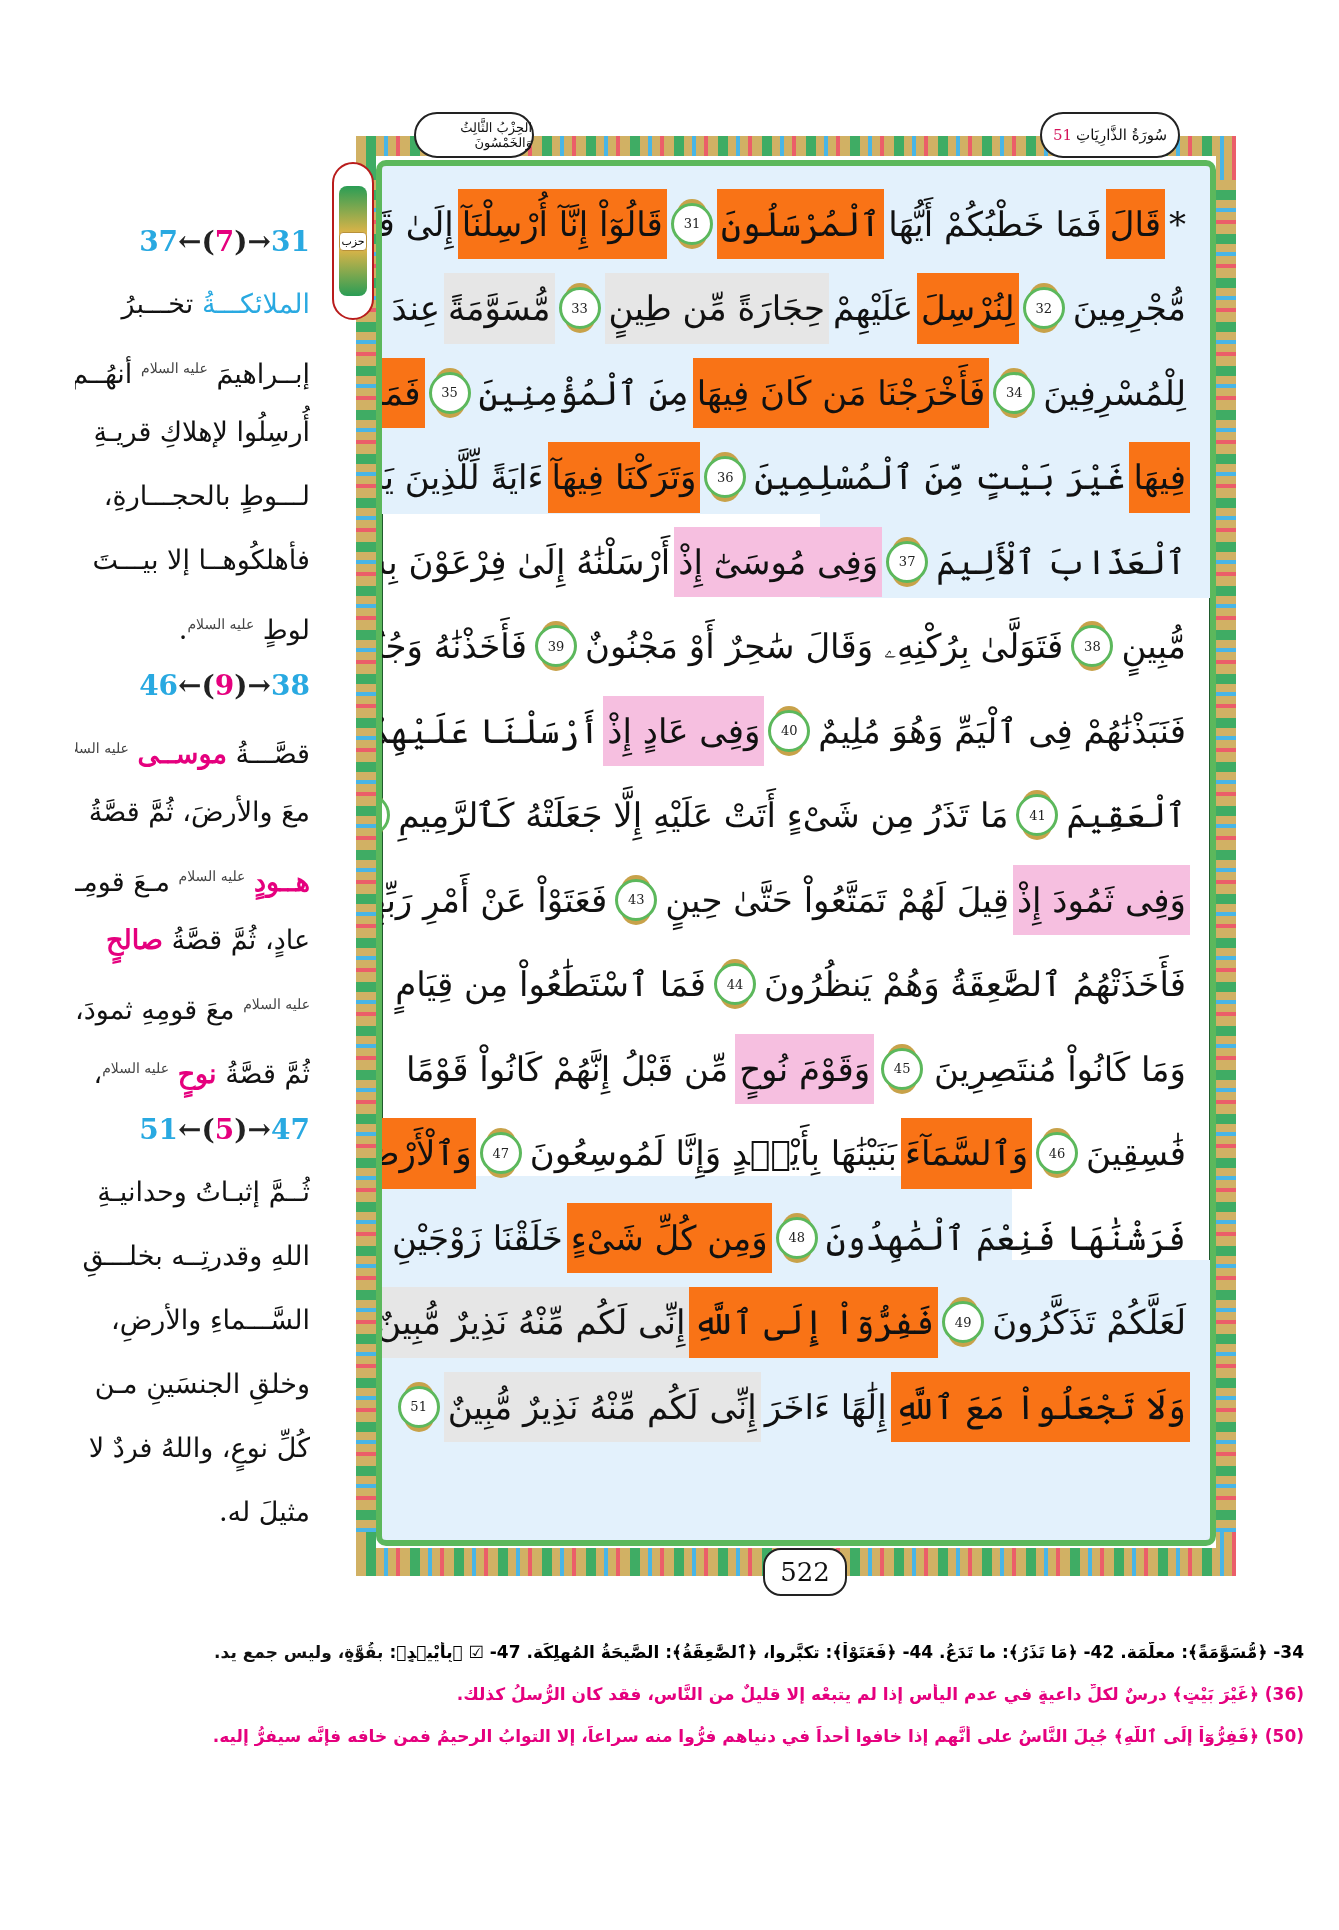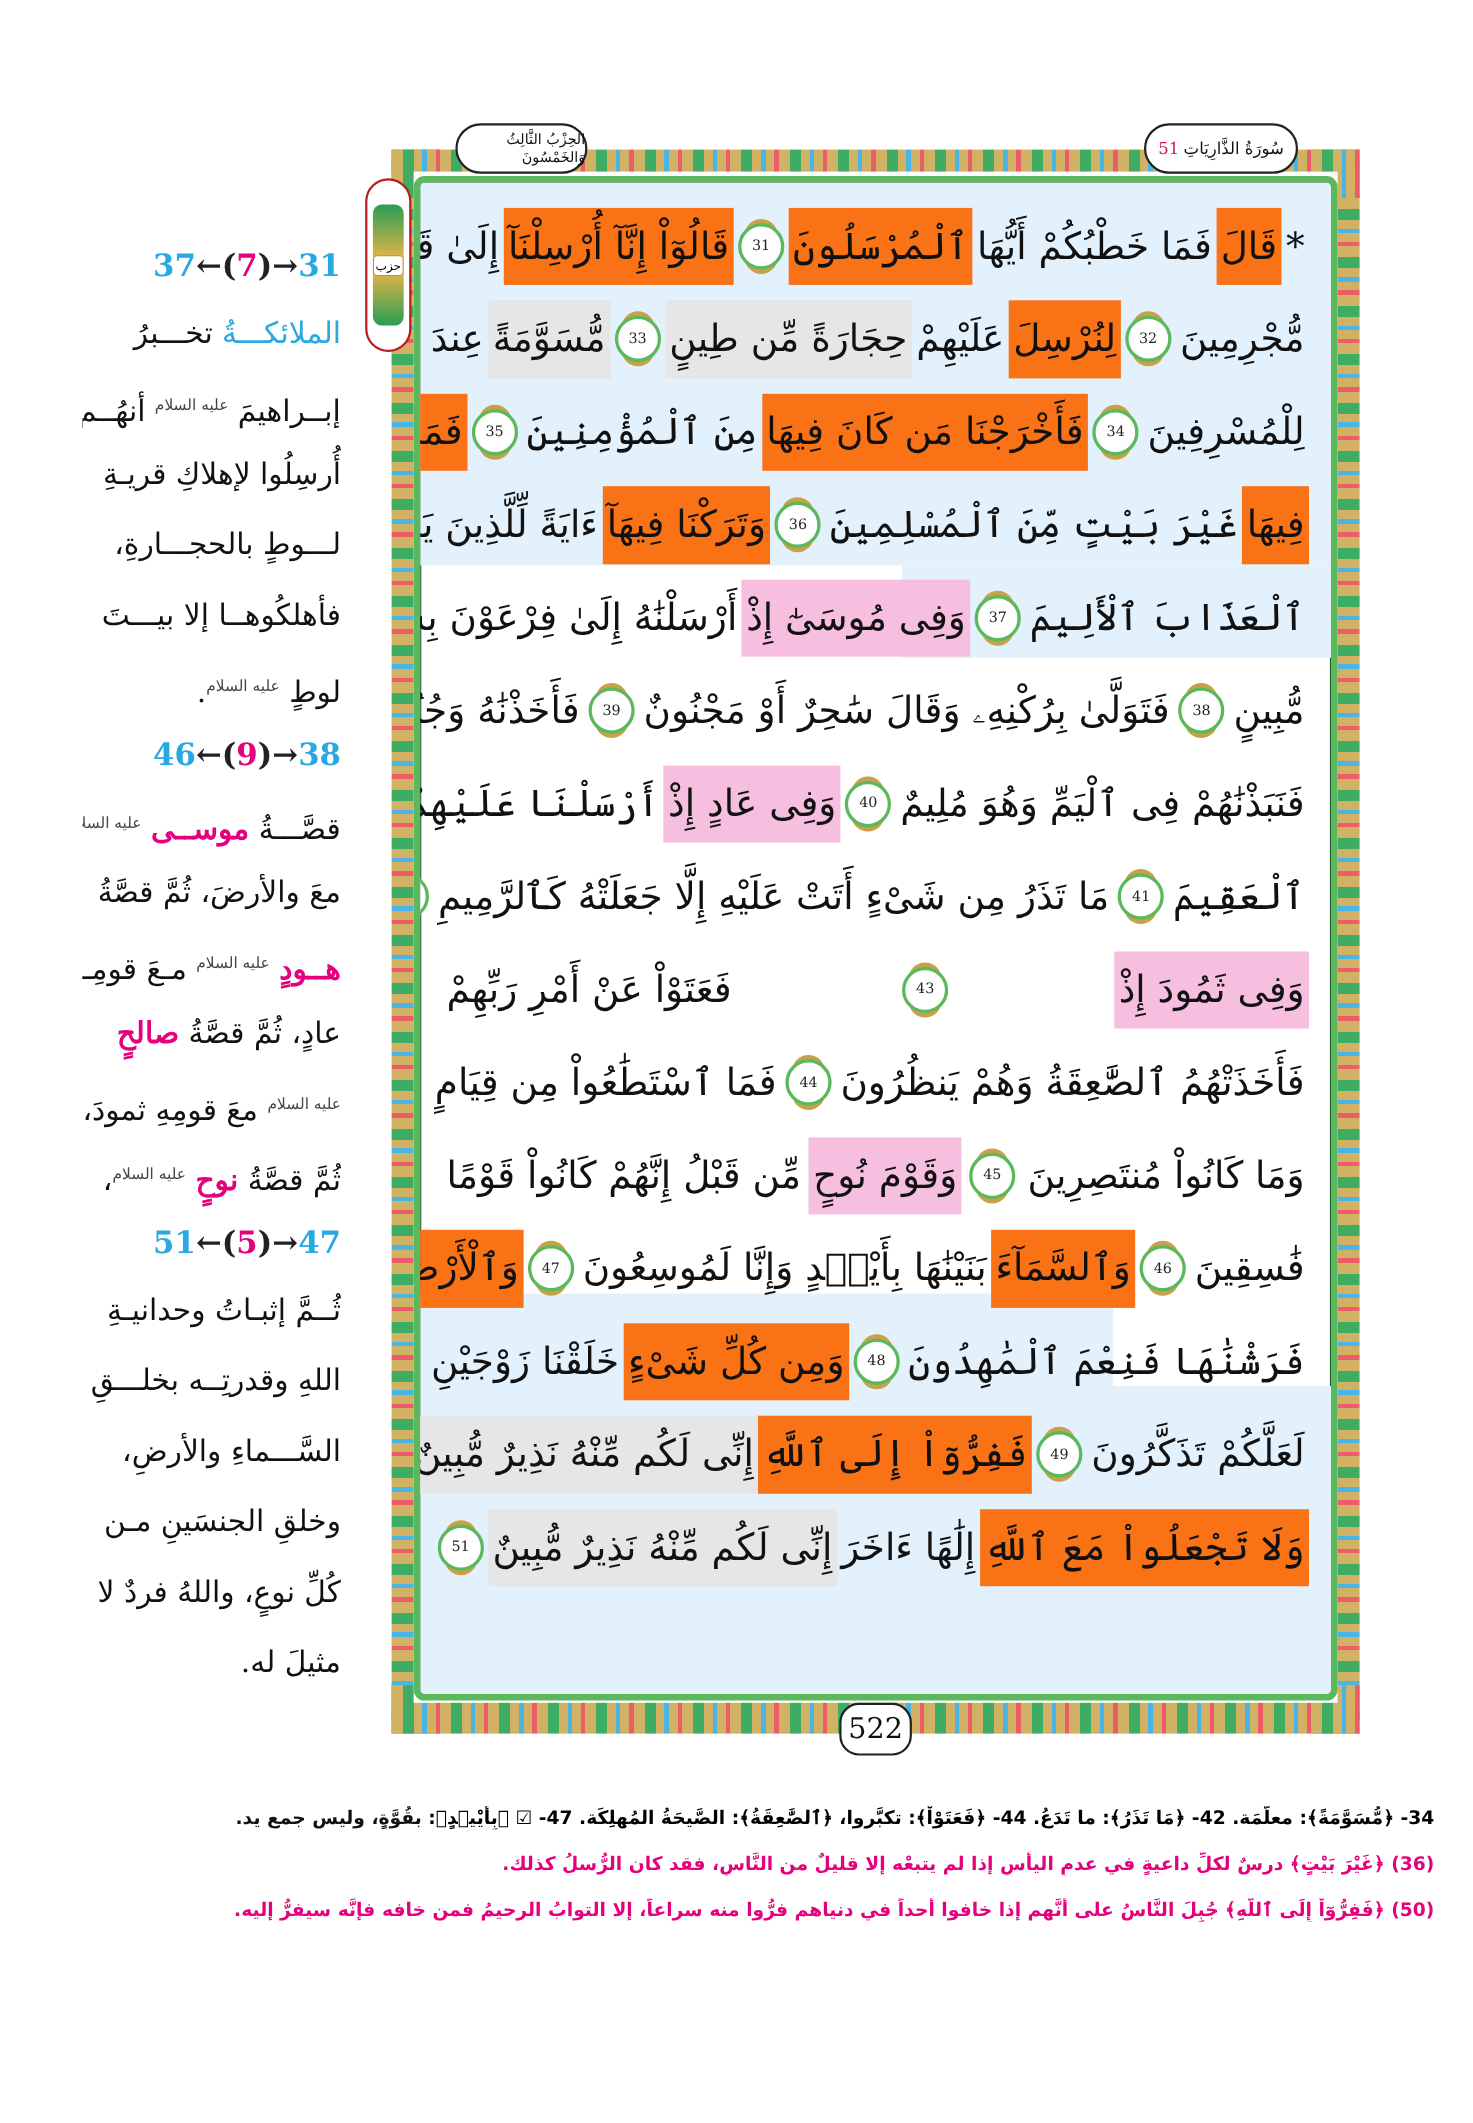--- a/index.html
+++ b/index.html
@@ -41,21 +41,21 @@
   .seg{font-family:"DejaVu Serif",serif;font-size:34px;color:#111;padding:8px 4px;line-height:1.6;white-space:nowrap;}
   .hl-yellow{background:#f97316;}
   .hl-pink{background:#f6bfe0;}
   .hl-gray{background:#e6e6e6;}
   .ayah{display:inline-flex;width:36px;height:36px;border-radius:50%;border:3px solid #5cb85c;background:#fff;
     align-items:center;justify-content:center;font-size:13px;font-family:"DejaVu Serif",serif;color:#222;
     box-shadow:0 -10px 0 -6px #c8a24a,0 10px 0 -6px #c8a24a;flex:0 0 auto;margin:0 4px;}
   .line-inner{display:flex;flex-direction:row;align-items:center;direction:rtl;width:100%;justify-content:space-between;}
 
   
-  .page-num{left:763px;top:1548px;width:66px;height:48px;font-size:26px;border-radius:18px;}
+  .page-num{left:763px;top:1548px;width:84px;height:48px;font-size:26px;border-radius:18px;}
 
   
   .side{left:75px;width:235px;direction:rtl;text-align:right;font-family:"DejaVu Serif",serif;color:#111;}
   .side-line{font-size:27px;height:64px;line-height:64px;white-space:nowrap;overflow:hidden;}
   .range{font-family:"DejaVu Serif",serif;font-weight:bold;font-size:28px;direction:ltr;text-align:right;height:60px;line-height:60px;white-space:nowrap;}
   .range .a{color:#29a9e1;}
   .range .c{color:#e5007e;}
   .range .p{color:#222;}
   .blue{color:#29a9e1;}
   .pink{color:#e5007e;font-weight:bold;}
@@ -164,20 +164,21 @@
         <div class="line-inner">
           <span class="seg">ٱلْعَقِيمَ</span>
           <span class="ayah">41</span>
           <span class="seg">مَا تَذَرُ مِن شَىْءٍ أَتَتْ عَلَيْهِ إِلَّا جَعَلَتْهُ كَٱلرَّمِيمِ</span>
           <span class="ayah">42</span>
         </div>
       </div>
       <div class="line" style="top: 692px;">
         <div class="line-inner">
           <span class="seg hl-pink">وَفِى ثَمُودَ إِذْ</span>
+          <span class="seg">قِيلَ لَهُمْ تَمَتَّعُواْ حَتَّىٰ حِينٍ</span>
           <span class="ayah">43</span>
           <span class="seg">فَعَتَوْاْ عَنْ أَمْرِ رَبِّهِمْ</span>
         </div>
       </div>
       <div class="line" style="top: 776.5px;">
         <div class="line-inner">
           <span class="seg">فَأَخَذَتْهُمُ ٱلصَّٰعِقَةُ وَهُمْ يَنظُرُونَ</span>
           <span class="ayah">44</span>
           <span class="seg">فَمَا ٱسْتَطَٰعُواْ مِن قِيَامٍ</span>
         </div>

